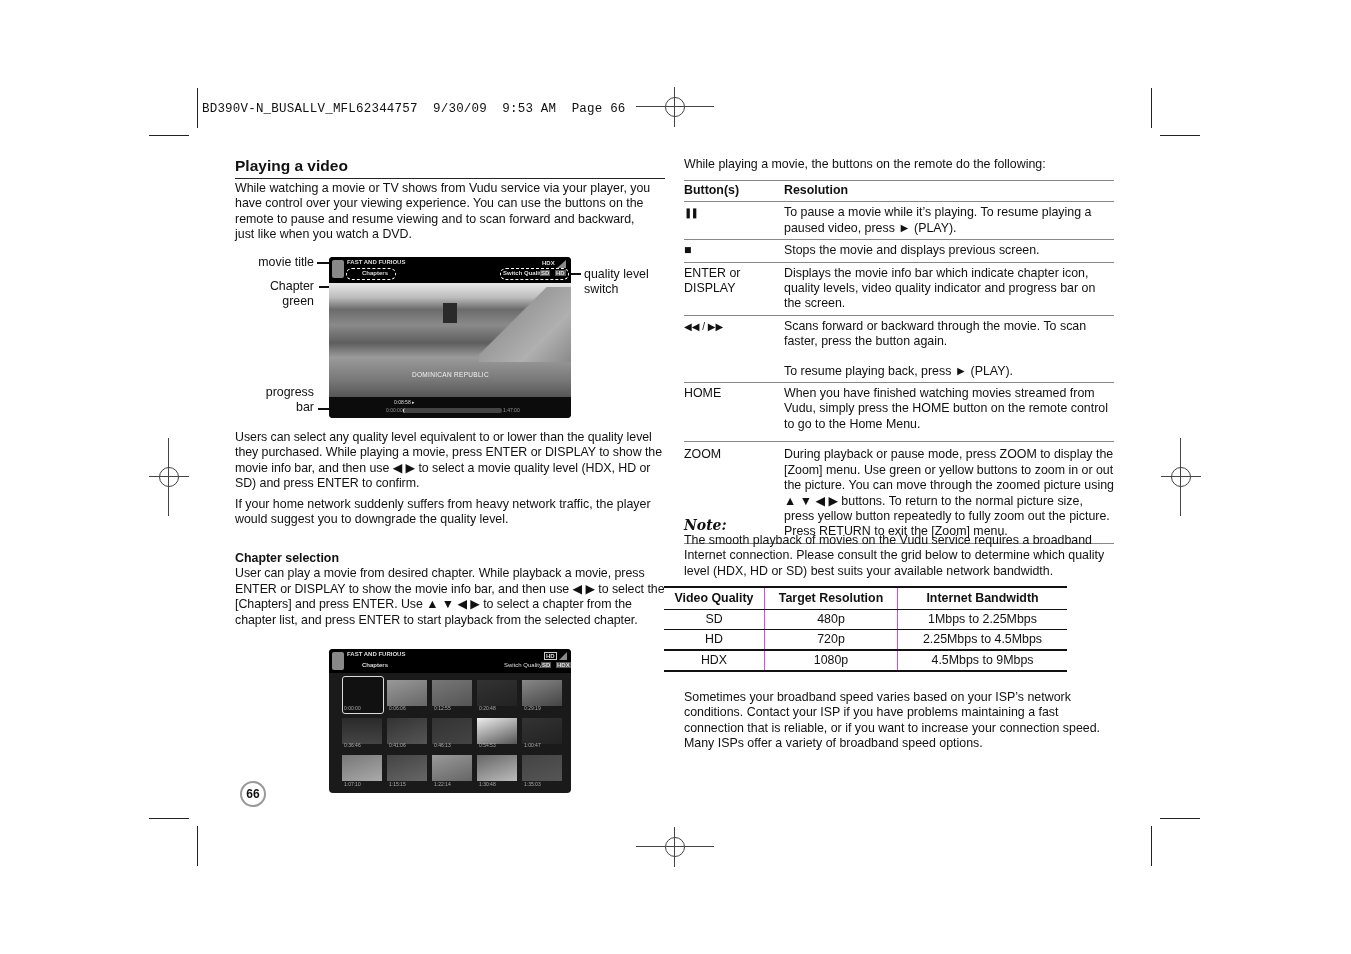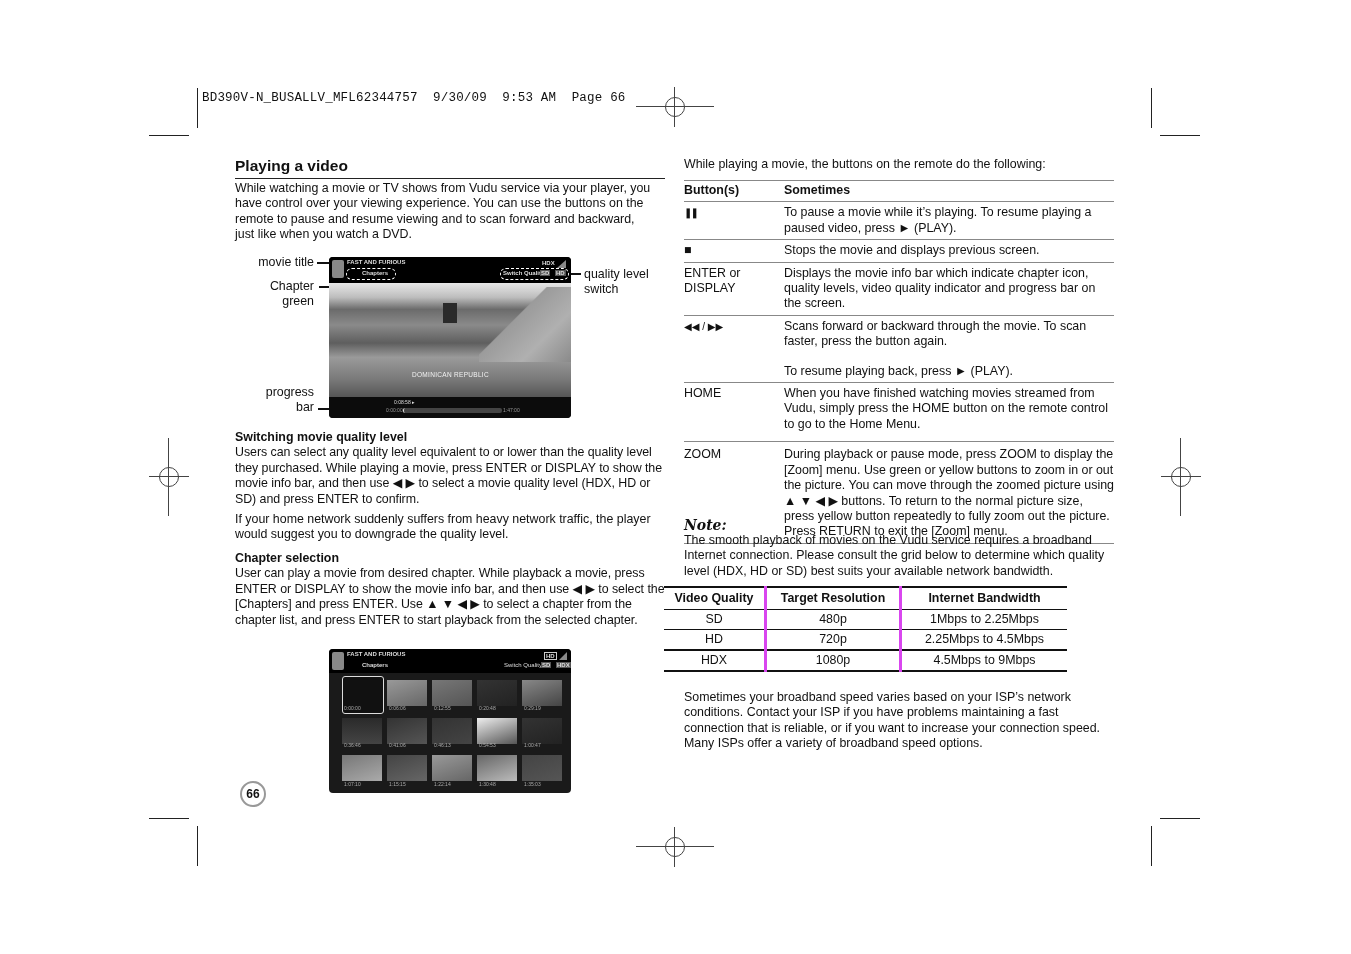--- a/index.html
+++ b/index.html
@@ -10,41 +10,41 @@
   .mark-h { position:absolute; height:1px; background:#222; }
   .crosshair { position:absolute; width:78px; height:40px; }
   .crosshair .h { position:absolute; left:0; top:19px; width:78px; height:1px; background:#444; }
   .crosshair .v { position:absolute; left:38px; top:0; width:1px; height:40px; background:#444; }
   .crosshair .c { position:absolute; left:29px; top:10px; width:18px; height:18px; border:1px solid #444; border-radius:50%; }
   .crosshair-v { position:absolute; width:40px; height:78px; }
   .crosshair-v .h { position:absolute; left:0; top:38px; width:40px; height:1px; background:#444; }
   .crosshair-v .v { position:absolute; left:19px; top:0; width:1px; height:78px; background:#444; }
   .crosshair-v .c { position:absolute; left:10px; top:29px; width:18px; height:18px; border:1px solid #444; border-radius:50%; }
 
-  .slug { left:202px; top:91px; font-family:"Liberation Mono", monospace; font-size:12.5px; letter-spacing:0.2px; white-space:pre; }
+  .slug { left:202px; top:102px; font-family:"Liberation Mono", monospace; font-size:12.5px; letter-spacing:0.2px; white-space:pre; }
 
   .h2 { left:235px; top:157px; width:430px; font-size:15.5px; font-weight:bold; border-bottom:1px solid #222; padding-bottom:3px; }
   .para { font-size:12.4px; line-height:15.4px; }
   .subh { font-size:12.4px; font-weight:bold; line-height:15.4px; }
 
   .screen { background:#111; border-radius:4px; overflow:hidden; }
   .callout { font-size:12.4px; line-height:15.4px; text-align:right; }
   .leader { position:absolute; height:2px; background:#111; }
 
   .ops-table { border-collapse:collapse; width:430px; font-size:12.4px; line-height:15.4px; }
   .ops-table th { text-align:left; font-weight:bold; padding:2px 0 3px 0; border-top:1px solid #888; border-bottom:1px solid #888; }
   .ops-table td { vertical-align:top; padding:3px 0 3px 0; border-bottom:1px solid #888; }
   .ops-table td.btn { width:90px; }
 
   .bw-table { border-collapse:collapse; width:403px; font-size:12.4px; line-height:15px; }
   .bw-table th { font-weight:bold; padding:3px 4px; border-top:2px solid #111; border-bottom:1px solid #111; text-align:center; }
   .bw-table td { text-align:center; padding:2px 4px; border-bottom:1px solid #111; }
   .bw-table tr:last-child td { border-bottom:2px solid #111; }
   .bw-table tr.thick td { border-top:2px solid #111; }
-  .bw-table th + th, .bw-table td + td { border-left:3px solid #d946ef; }
+  .bw-table th + th, .bw-table td + td { border-left:1px solid #d946ef; }
 
   .note-title { font-family:"DejaVu Serif", serif; font-style:italic; font-weight:bold; font-size:14px; }
   .page-badge { width:22px; height:22px; border-radius:50%; border:2px solid #999; font-size:12px; font-weight:bold; text-align:center; line-height:22px; background:#fff; }
 
   .tv-top { position:absolute; left:0; top:0; right:0; height:26px; background:#000; }
   .tv-txt { position:absolute; color:#ddd; font-size:6px; font-weight:bold; white-space:nowrap; }
   .dash { position:absolute; border:1.5px dashed #fff; border-radius:6px; }
   .thumb { position:absolute; width:40px; height:26px; background:#555; }
   .thumb-time { position:absolute; color:#aaa; font-size:5px; white-space:nowrap; }
 </style>
@@ -121,21 +121,20 @@
   <div class="tv-txt" style="left:226px;top:13px;background:#555;padding:0 1px;">HD</div>
   <div class="tv-txt" style="left:83px;top:114px;color:#f2f2f2;font-weight:normal;font-size:6.5px;letter-spacing:0.3px;">DOMINICAN REPUBLIC</div>
   <div style="position:absolute;left:0;top:140px;width:242px;height:21px;background:#0c0c0c;"></div>
   <div class="tv-txt" style="left:65px;top:142px;font-weight:normal;font-size:5px;"><span>0:08:58</span> ▸</div>
   <div class="tv-txt" style="left:57px;top:150px;font-weight:normal;font-size:5px;color:#999;">0:00:00</div>
   <div style="position:absolute;left:74px;top:151px;width:98px;height:5px;background:#444;border-radius:2px;border-left:1px solid #ddd;"></div>
   <div class="tv-txt" style="left:174px;top:150px;font-weight:normal;font-size:5px;color:#999;">1:47:00</div>
 </div>
 
 <div class="abs" style="left:235px;top:430px;width:432px;">
-  <div class="subh">Switching movie quality level</div>
   <div class="para" style="letter-spacing:-0.05px;">Users can select any quality level equivalent to or lower than the quality level they purchased. While playing a movie, press ENTER or DISPLAY to show the movie info bar, and then use ◀ ▶ to select a movie quality level (HDX, HD or SD) and press ENTER to confirm.</div>
   <div class="para" style="margin-top:5px;">If your home network suddenly suffers from heavy network traffic, the player would suggest you to downgrade the quality level.</div>
 </div>
 
 <div class="abs" style="left:235px;top:551px;width:432px;">
   <div class="subh">Chapter selection</div>
   <div class="para" style="letter-spacing:-0.05px;">User can play a movie from desired chapter. While playback a movie, press ENTER or DISPLAY to show the movie info bar, and then use ◀ ▶ to select the [Chapters] and press ENTER. Use ▲ ▼ ◀ ▶ to select a chapter from the chapter list, and press ENTER to start playback from the selected chapter.</div>
 </div>
 
 <div class="abs screen" style="left:329px;top:649px;width:242px;height:144px;background:#1a1a1a;">
@@ -184,21 +183,21 @@
 </div>
 
 <div class="abs page-badge" style="left:240px;top:781px;">66</div>
 
 <div class="abs para" style="left:684px;top:157px;width:430px;">While playing a movie, the buttons on the remote do the following:</div>
 
 <table class="abs ops-table" style="left:684px;top:180px;">
   <thead>
     <tr>
       <th>Button(s)</th>
-      <th>Sometimes</th>
+      <th>Resolution</th>
     </tr>
   </thead>
   <tbody>
     <tr>
       <td class="btn" style="font-size:10px;letter-spacing:-2px;">❚❚</td>
       <td>To pause a movie while it’s playing. To resume playing a paused video, press ► (PLAY).</td>
     </tr>
     <tr>
       <td class="btn">■</td>
       <td>Stops the movie and displays previous screen.</td>

